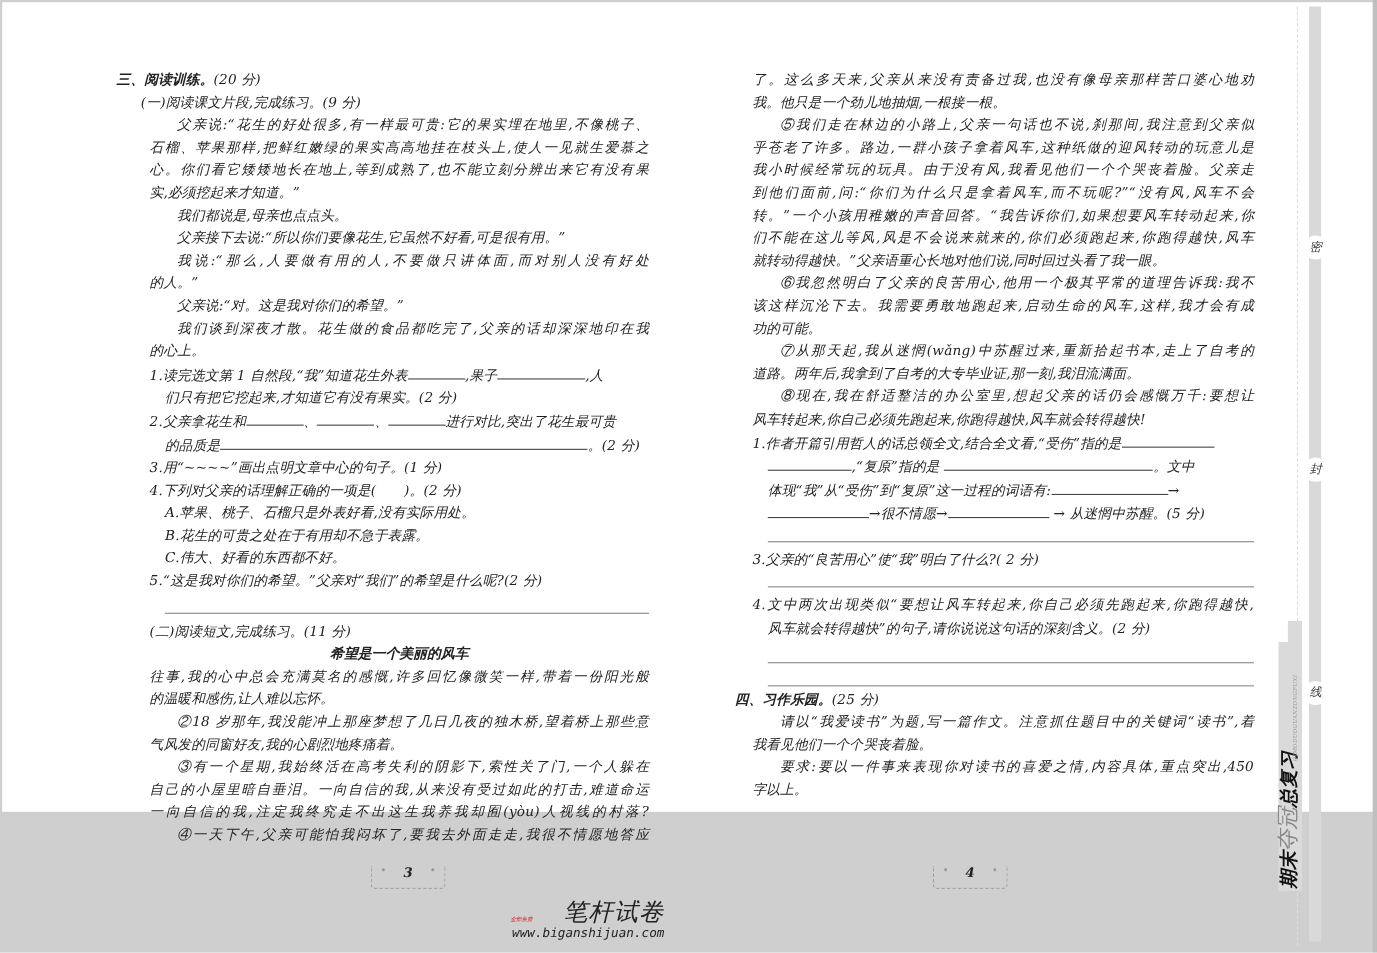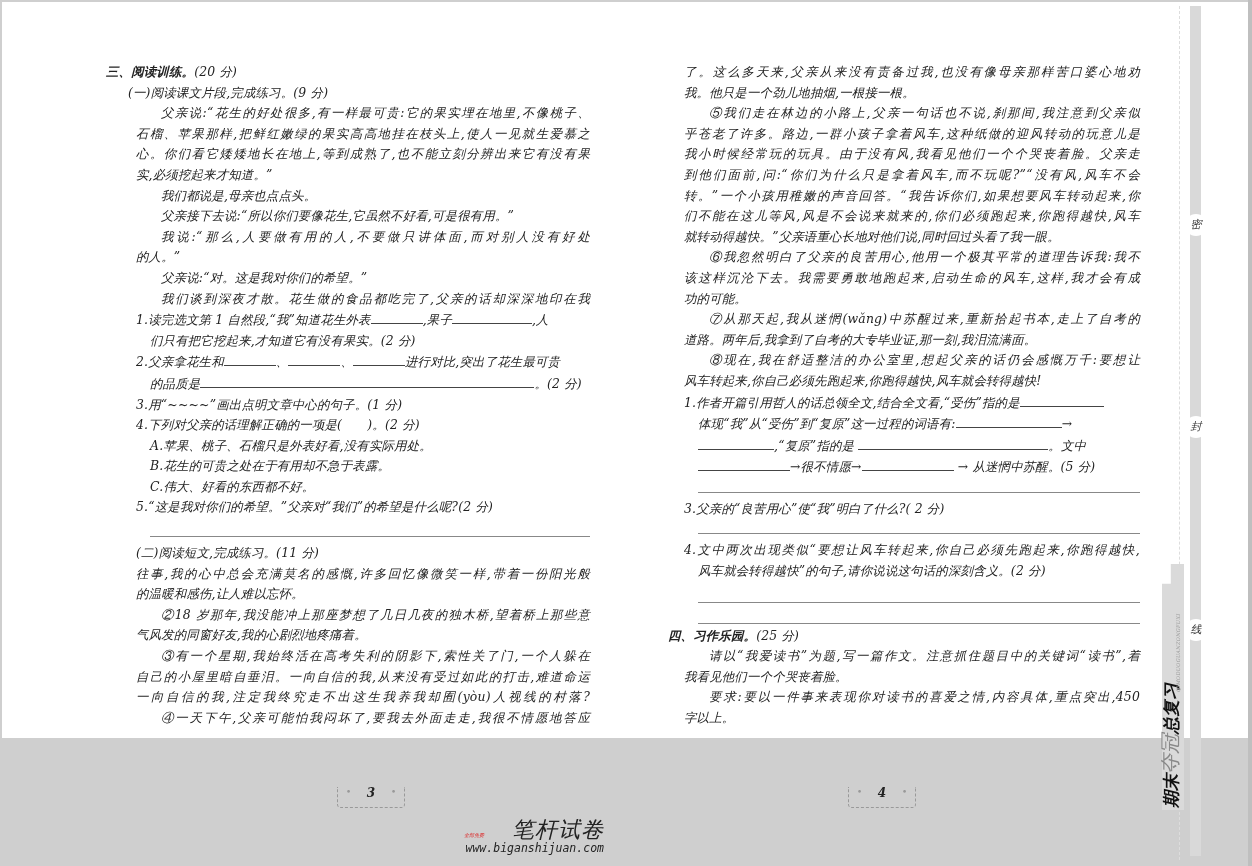--- a/index.html
+++ b/index.html
@@ -83,20 +83,21 @@
     <div class="line indent2">父亲说:“花生的好处很多,有一样最可贵:它的果实埋在地里,不像桃子、</div>
     <div class="line" style="padding-left:22px;">石榴、苹果那样,把鲜红嫩绿的果实高高地挂在枝头上,使人一见就生爱慕之</div>
     <div class="line" style="padding-left:22px;">心。你们看它矮矮地长在地上,等到成熟了,也不能立刻分辨出来它有没有果</div>
     <div class="line last" style="padding-left:22px;">实,必须挖起来才知道。”</div>
     <div class="line last indent2">我们都说是,母亲也点点头。</div>
     <div class="line last indent2">父亲接下去说:“所以你们要像花生,它虽然不好看,可是很有用。”</div>
     <div class="line indent2">我说:“那么,人要做有用的人,不要做只讲体面,而对别人没有好处</div>
     <div class="line last" style="padding-left:22px;">的人。”</div>
     <div class="line last indent2">父亲说:“对。这是我对你们的希望。”</div>
     <div class="line indent2">我们谈到深夜才散。花生做的食品都吃完了,父亲的话却深深地印在我</div>
+    <div class="line last" style="padding-left:22px;">的心上。</div>
 
     <div class="line last" style="padding-left:22px;">
       <span>1.读完选文第 1 自然段,“我”知道花生外表</span><span class="blank" style="width:52px;"></span><span>,果子</span><span class="blank" style="width:80px;"></span><span>,人</span>
     </div>
     <div class="line last" style="padding-left:36px;">们只有把它挖起来,才知道它有没有果实。(2 分)</div>
 
     <div class="line last" style="padding-left:22px;">
       <span>2.父亲拿花生和</span><span class="blank" style="width:52px;"></span><span>、</span><span class="blank" style="width:52px;"></span><span>、</span><span class="blank" style="width:52px;"></span><span>进行对比,突出了花生最可贵</span>
     </div>
     <div class="line last" style="padding-left:36px;">
@@ -104,20 +105,21 @@
     </div>
     <div class="line last" style="padding-left:22px;">3.用“~~~~”画出点明文章中心的句子。(1 分)</div>
     <div class="line last" style="padding-left:22px;">4.下列对父亲的话理解正确的一项是(　　)。(2 分)</div>
     <div class="line last" style="padding-left:36px;">A.苹果、桃子、石榴只是外表好看,没有实际用处。</div>
     <div class="line last" style="padding-left:36px;">B.花生的可贵之处在于有用却不急于表露。</div>
     <div class="line last" style="padding-left:36px;">C.伟大、好看的东西都不好。</div>
     <div class="line last" style="padding-left:22px;">5.“这是我对你们的希望。”父亲对“我们”的希望是什么呢?(2 分)</div>
     <div class="answer-line" style="margin:18px 0 6px 36px;"></div>
 
     <div class="line last" style="padding-left:22px;">(二)阅读短文,完成练习。(11 分)</div>
+    <div class="title-center" style="padding-left:22px;">希望是一个美丽的风车</div>
     <div class="line" style="padding-left:22px;">往事,我的心中总会充满莫名的感慨,许多回忆像微笑一样,带着一份阳光般</div>
     <div class="line last" style="padding-left:22px;">的温暖和感伤,让人难以忘怀。</div>
     <div class="line indent2">②18 岁那年,我没能冲上那座梦想了几日几夜的独木桥,望着桥上那些意</div>
     <div class="line last" style="padding-left:22px;">气风发的同窗好友,我的心剧烈地疼痛着。</div>
     <div class="line indent2">③有一个星期,我始终活在高考失利的阴影下,索性关了门,一个人躲在</div>
     <div class="line" style="padding-left:22px;">自己的小屋里暗自垂泪。一向自信的我,从来没有受过如此的打击,难道命运</div>
     <div class="line" style="padding-left:22px;">一向自信的我,注定我终究走不出这生我养我却囿(yòu)人视线的村落?</div>
     <div class="line indent2">④一天下午,父亲可能怕我闷坏了,要我去外面走走,我很不情愿地答应</div>
   </div>
 
@@ -138,24 +140,24 @@
     <div class="line last">功的可能。</div>
     <div class="line" style="padding-left:25px;">⑦从那天起,我从迷惘(wǎng)中苏醒过来,重新拾起书本,走上了自考的</div>
     <div class="line last">道路。两年后,我拿到了自考的大专毕业证,那一刻,我泪流满面。</div>
     <div class="line" style="padding-left:25px;">⑧现在,我在舒适整洁的办公室里,想起父亲的话仍会感慨万千:要想让</div>
     <div class="line last">风车转起来,你自己必须先跑起来,你跑得越快,风车就会转得越快!</div>
 
     <div class="line last">
       <span>1.作者开篇引用哲人的话总领全文,结合全文看,“受伤”指的是</span><span class="blank" style="width:84px;"></span>
     </div>
     <div class="line last" style="padding-left:14px;">
-      <span>体现“我”从“受伤”到“复原”这一过程的词语有:</span><span class="blank" style="width:106px;"></span><span>→</span>
+      <span class="blank" style="width:76px;"></span><span>,“复原”指的是</span>&nbsp;<span class="blank" style="width:190px;"></span><span>。文中</span>
     </div>
     <div class="line last" style="padding-left:14px;">
-      <span class="blank" style="width:76px;"></span><span>,“复原”指的是</span>&nbsp;<span class="blank" style="width:190px;"></span><span>。文中</span>
+      <span>体现“我”从“受伤”到“复原”这一过程的词语有:</span><span class="blank" style="width:106px;"></span><span>→</span>
     </div>
     <div class="line last" style="padding-left:14px;">
       <span class="blank" style="width:92px;"></span><span>→很不情愿→</span><span class="blank" style="width:92px;"></span>&nbsp;<span>→ 从迷惘中苏醒。(5 分)</span>
     </div>
     <div class="answer-line" style="margin:14px 0 6px 14px;"></div>
     <div class="line last">3.父亲的“良苦用心”使“我”明白了什么?( 2 分)</div>
     <div class="answer-line" style="margin:14px 0 6px 14px;"></div>
     <div class="line">4.文中两次出现类似“要想让风车转起来,你自己必须先跑起来,你跑得越快,</div>
     <div class="line last" style="padding-left:14px;">风车就会转得越快”的句子,请你说说这句话的深刻含义。(2 分)</div>
     <div class="answer-line" style="margin:20px 0 0 14px;"></div>

